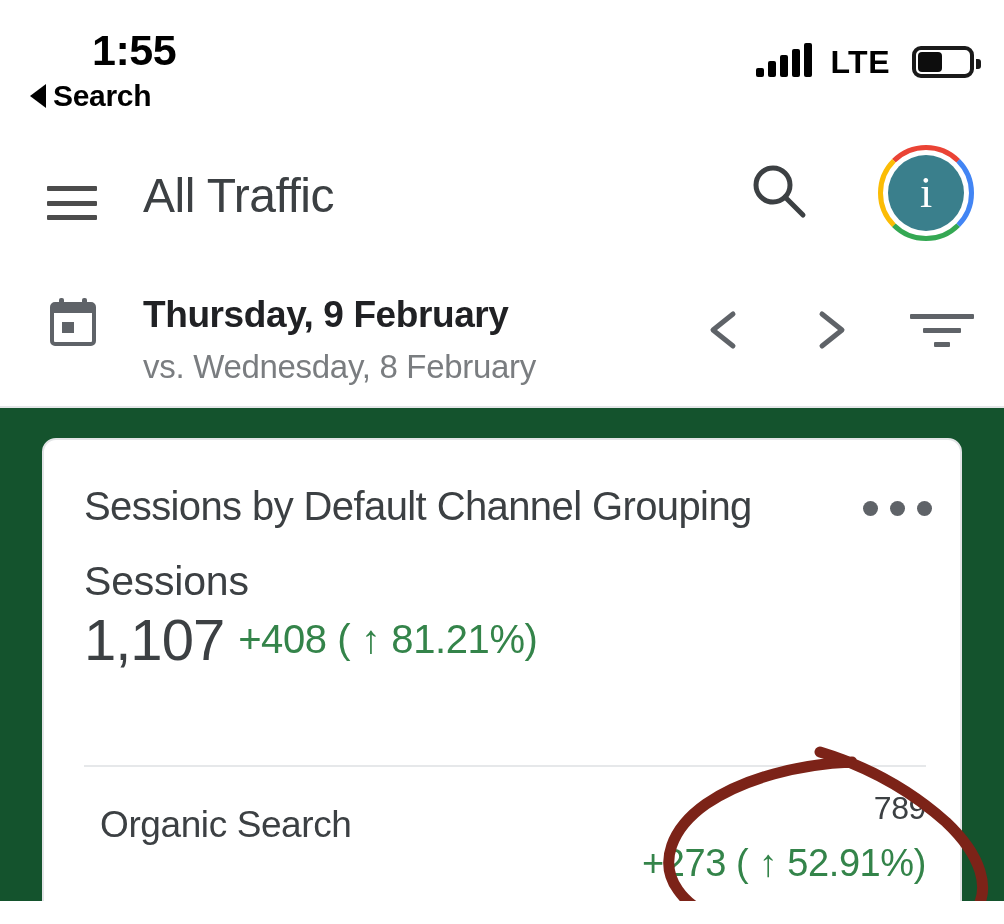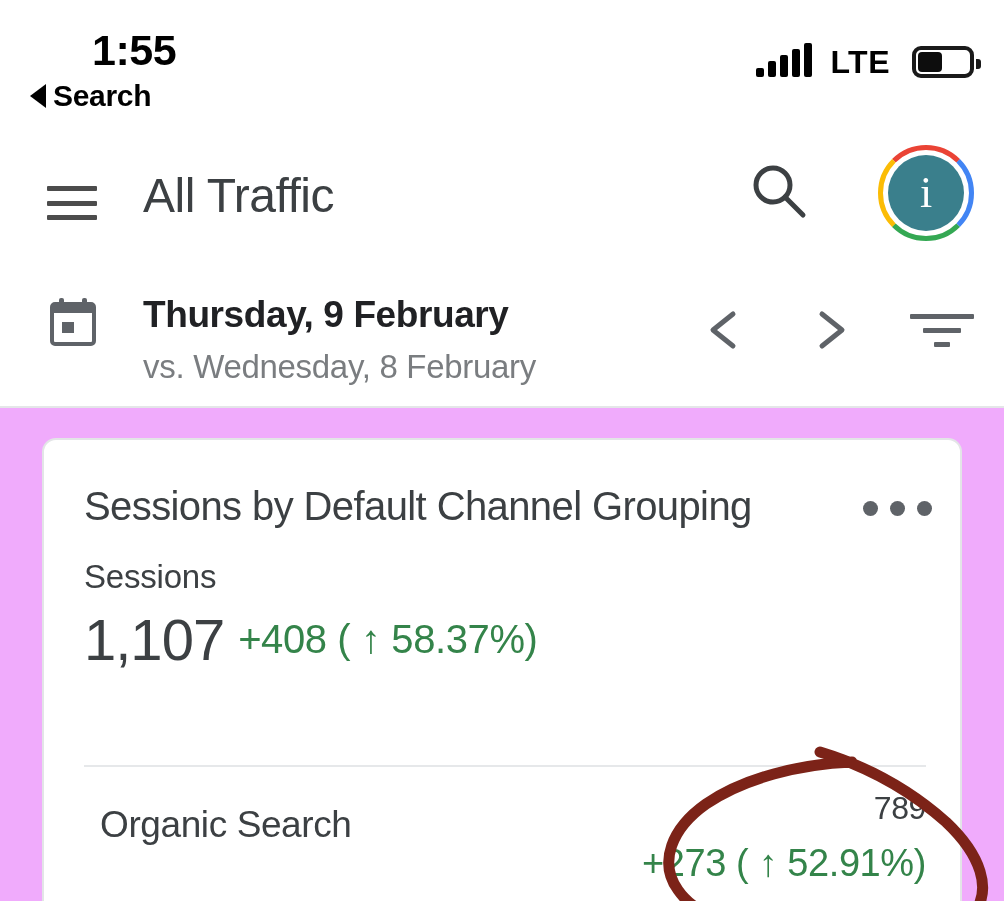--- a/index.html
+++ b/index.html
@@ -10,21 +10,21 @@
     overflow: hidden;
     background: #ffffff;
     font-family: "Liberation Sans", sans-serif;
     -webkit-font-smoothing: antialiased;
   }
 
   #screen {
     position: relative;
     width: 1004px;
     height: 901px;
-    background: #f0abfc;
+    background: #14532d;
     overflow: hidden;
   }
 
   
   .status-bar {
     position: absolute;
     top: 0; left: 0;
     width: 1004px;
     height: 128px;
     background: #ffffff;
@@ -276,21 +276,21 @@
   .card-menu i {
     display: block;
     width: 15px; height: 15px;
     border-radius: 50%;
     background: #5f6368;
   }
 
   .metric-label {
     position: absolute;
     left: 40px; top: 118px;
-    font-size: 33px;
+    font-size: 41px;
     color: #3c4043;
     letter-spacing: -0.2px;
   }
 
   .metric-row {
     position: absolute;
     left: 40px; top: 166px;
     display: flex;
     align-items: center;
     gap: 14px;
@@ -467,21 +467,21 @@
     <div class="card-menu">
       <i></i>
         <i></i>
         <i></i>
     </div>
 
     <div class="metric-label">Sessions</div>
 
     <div class="metric-row">
       <span class="metric-value">1,107</span>
-      <span class="metric-delta">+408 ( ↑ 58.37%)</span>
+      <span class="metric-delta">+408 ( ↑ 81.21%)</span>
     </div>
 
     <div class="card-divider"></div>
 
     <div class="channel-row">
       <div class="channel-name">Organic Search</div>
       <div class="channel-value">789</div>
       <div class="channel-delta">+273 ( ↑ 52.91%)</div>
     </div>
 

